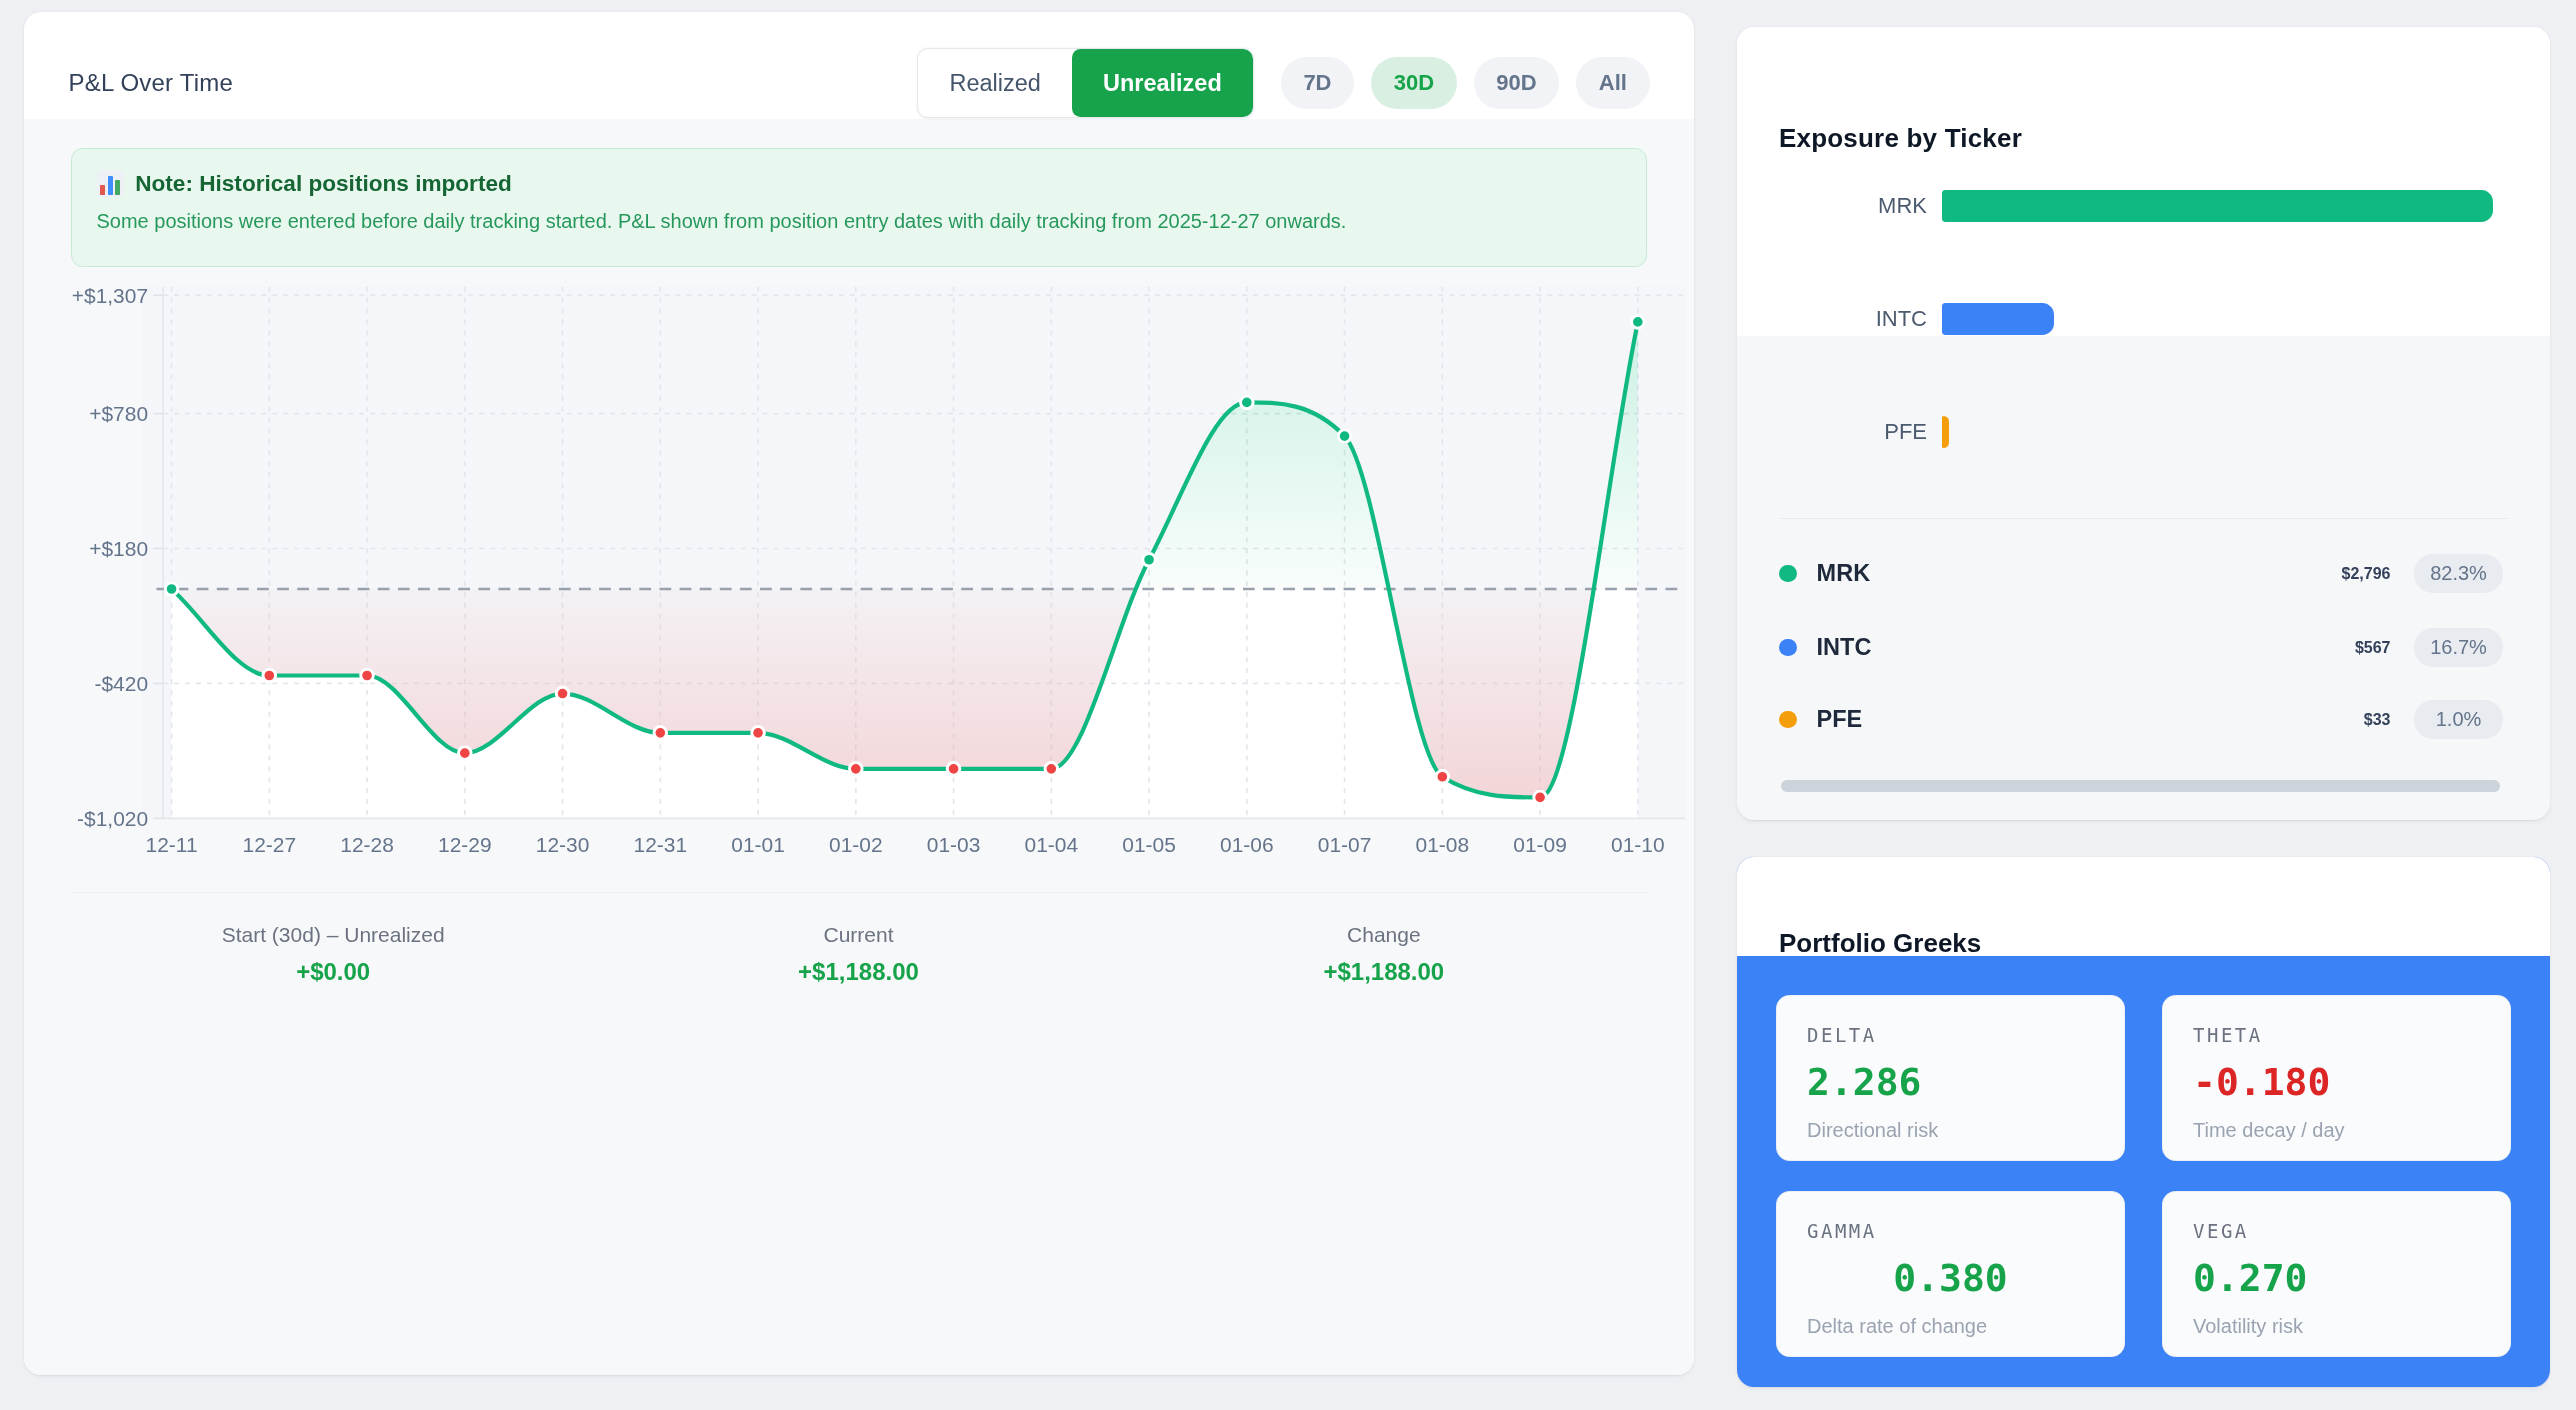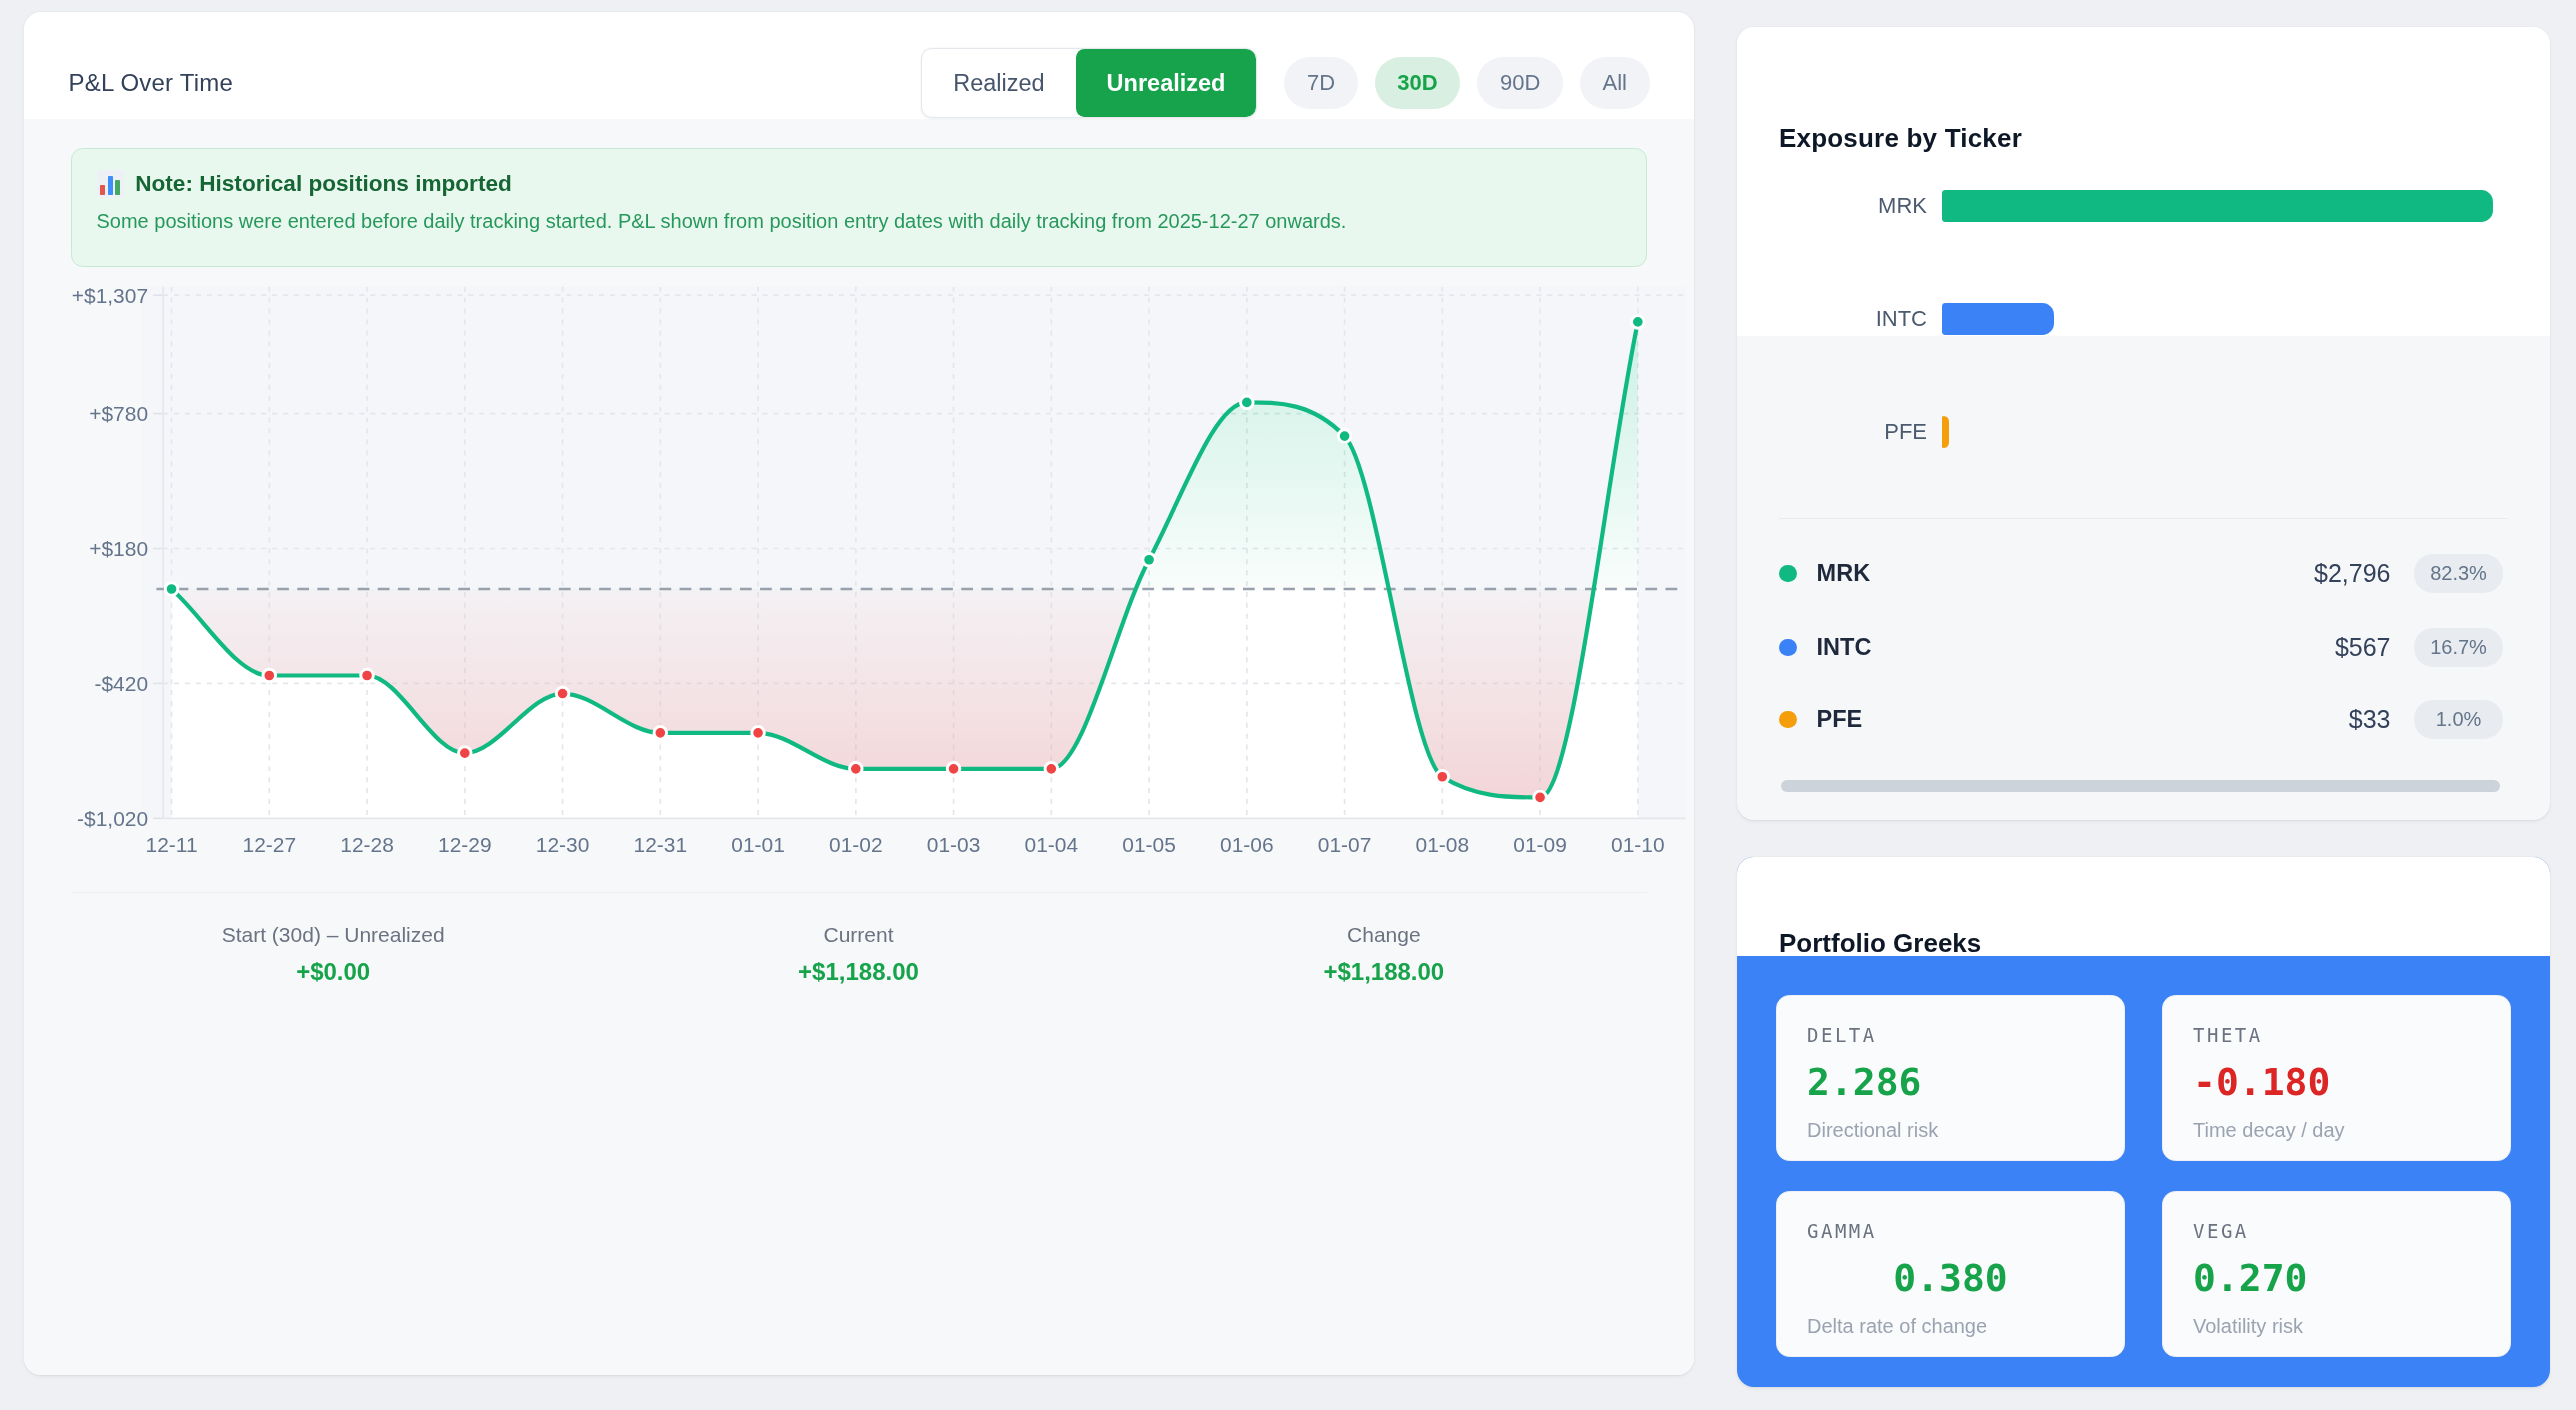--- a/index.html
+++ b/index.html
@@ -15,21 +15,21 @@
   .pnl-header{position:absolute;left:45px;right:44px;top:34px;height:74px;
               display:flex;align-items:center;justify-content:space-between;}
   .pnl-title{font-size:24px;font-weight:500;color:#33415a;letter-spacing:0.2px;}
   .controls{display:flex;align-items:center;}
   .segmented{display:flex;align-items:stretch;height:70px;background:#fff;border:1.7px solid #e4e8ed;
              border-radius:11px;overflow:hidden;box-shadow:0 0.8px 2.5px rgba(16,24,40,.07);box-sizing:border-box;}
   .seg{display:flex;align-items:center;padding:16px 31px;font-size:23.5px;color:#45556c;font-weight:500;cursor:pointer;}
   .seg.active{background:#17a34b;color:#fff;font-weight:600;border-radius:8.4px;}
   .ranges{display:flex;gap:17px;margin-left:27px;}
   .pill{height:52px;padding:0 22.6px;border-radius:838px;background:#f1f3f6;color:#64748b;
-        font-size:22px;font-weight:400;display:flex;align-items:center;cursor:pointer;}
+        font-size:22px;font-weight:700;display:flex;align-items:center;cursor:pointer;}
   .pill.active{background:#d9efe2;color:#16a34a;font-weight:600;}
   
   .note{position:absolute;left:47px;right:47px;top:136px;height:119px;box-sizing:border-box;
         background:#e9f8ef;border:1.7px solid #c5e9d3;border-radius:11.7px;padding:21px 25px;}
   .note-title-row{display:flex;align-items:center;gap:11.7px;font-size:22.6px;font-weight:600;color:#166534;}
   .note-body{margin-top:12.6px;font-size:20px;color:#27985c;}
   .bar-chart-icon{width:27px;height:27px;background:#edf0f4;border-radius:4.2px;display:inline-flex;
         align-items:flex-end;justify-content:center;gap:2.5px;padding:2.5px 3.4px;box-sizing:border-box;}
   .bar-chart-icon i{display:block;width:5px;border-radius:0.8px;}
   .bar-chart-icon .b1{height:10px;background:#e2574c;}
@@ -48,21 +48,21 @@
   .exposure-card{left:1737px;top:27px;width:813px;height:793px;background:#f6f7f9;overflow:hidden;}
   .exp-white{position:absolute;left:0;top:0;right:0;height:309px;background:#ffffff;}
   .card-h2{position:absolute;left:42px;top:74px;font-size:26px;font-weight:700;color:#0e1726;letter-spacing:0.2px;}
   .exp-row{position:absolute;left:0;right:0;height:34px;display:flex;align-items:center;}
   .exp-label{width:190px;text-align:right;padding-right:15px;font-size:22px;color:#4b5a6e;flex:none;}
   .exp-bar{height:32px;border-radius:3.4px 11.7px 11.7px 3.4px;flex:none;}
   .exp-divider{position:absolute;left:42px;right:42px;top:491px;border-top:1.7px solid #e8ebef;}
   .leg-row{position:absolute;left:42px;right:47px;height:47px;display:flex;align-items:center;}
   .leg-dot{width:17.6px;height:17.6px;border-radius:50%;margin-right:20px;flex:none;}
   .leg-ticker{font-size:23.5px;font-weight:700;color:#1e293b;}
-  .leg-value{margin-left:auto;font-size:25px;font-weight:400;color:#33415a;}
+  .leg-value{margin-left:auto;font-size:16px;font-weight:700;color:#33415a;}
   .leg-badge{width:89px;height:39px;margin-left:23.5px;border-radius:19px;background:#e8ecf0;color:#64748b;
              font-size:20px;display:flex;align-items:center;justify-content:center;flex:none;}
   .hscrollbar{position:absolute;left:44px;right:50px;top:753px;height:11.7px;border-radius:5.9px;background:#ccd3da;cursor:pointer;}
   
   .greeks-card{left:1737px;top:857px;width:813px;height:530px;background:#3b82f6;overflow:hidden;}
   .greeks-white{position:absolute;left:0;top:0;right:0;height:99px;background:#ffffff;}
   .greeks-h2{position:absolute;left:42px;top:49px;font-size:26px;font-weight:700;color:#0e1726;}
   .greeks-grid{position:absolute;left:39px;right:39px;top:138px;display:grid;
                grid-template-columns:1fr 1fr;gap:30px 37px;}
   .tile{height:166px;background:#fafbfd;border:1.7px solid #edf0f4;border-radius:13.4px;

